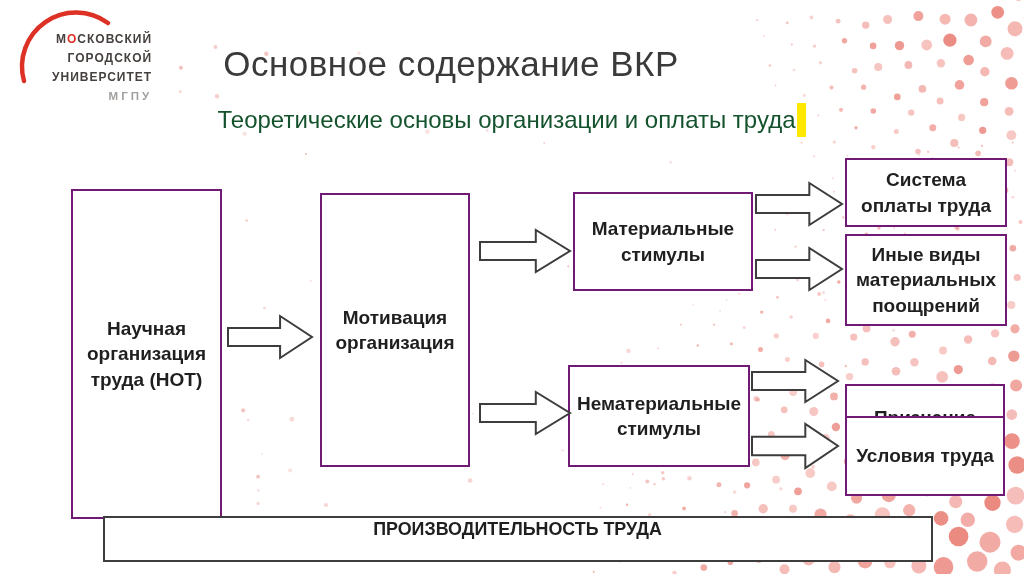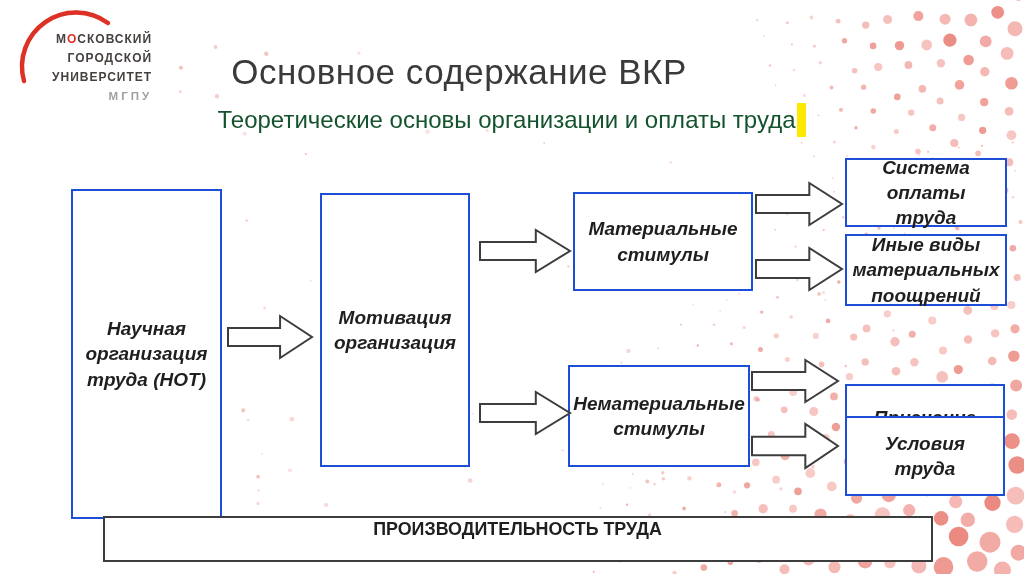--- a/index.html
+++ b/index.html
@@ -21,50 +21,49 @@
     font-size:12px;font-weight:bold;letter-spacing:1px;
     color:#46413f;line-height:19px;white-space:nowrap;text-align:right;
   }
   .logo-line .red{color:#dd3126;}
   .logo-line.sub{color:#a39f9c;letter-spacing:3px;font-size:11.5px;font-weight:bold;margin-left:40px;}
 
   
   .title{
     position:absolute;left:0;top:37px;width:814px;
     text-align:center;font-size:35px;font-weight:300;
-    color:#3a3a3a;line-height:46px;z-index:2;margin:12px;
+    color:#3a3a3a;line-height:46px;z-index:2;margin:4px;
     letter-spacing:0.5px;
     padding-left:40px;
   }
   .subtitle-row{
     position:absolute;left:0;top:101px;width:1024px;
     text-align:center;font-size:24px;color:#14532d;
     line-height:37px;z-index:2;white-space:nowrap;
   }
   .cursor-highlight{
     display:inline-block;width:9px;height:34px;
     background:#ffe800;vertical-align:middle;margin-left:2px;
     transform:translateY(-2px);
   }
 
   
   .node{
     position:absolute;box-sizing:border-box;
-    background:#ffffff;border:2px solid #1d4ed8;
+    background:#ffffff;border:2px solid #701a75;
     display:flex;align-items:center;justify-content:center;
     text-align:center;font-weight:bold;font-size:19px;
     line-height:1.32;color:#1f1f1f;z-index:2;
     padding:2px 8px;
-    font-style:italic;
   }
   .node-a{left:71px; top:189px;width:151px;height:330px;}
   .node-b{left:320px;top:193px;width:150px;height:274px;}
   .node-c{left:573px;top:192px;width:180px;height:99px;}
   .node-d{left:845px;top:158px;width:162px;height:69px;}
-  .node-e{left:845px;top:234px;width:162px;height:72px;padding:2px 17px;}
+  .node-e{left:845px;top:234px;width:162px;height:92px;padding:2px 17px;}
   .node-f{left:568px;top:365px;width:182px;height:102px;}
   .node-g{left:845px;top:340px;width:160px;height:67px;margin-top:44px;}
   .node-h{left:845px;top:416px;width:160px;height:80px;}
 
   .bar{
     position:absolute;left:103px;top:516px;width:830px;height:46px;
     box-sizing:border-box;background:#ffffff;border:2px solid #3d3d3d;
     display:flex;align-items:flex-start;justify-content:center;
     z-index:2;
   }

